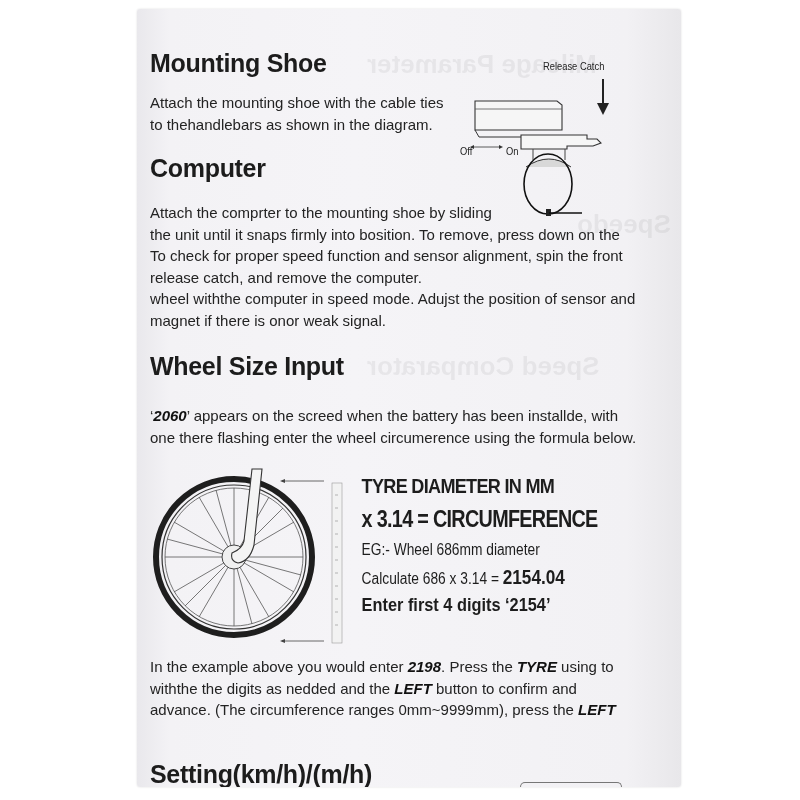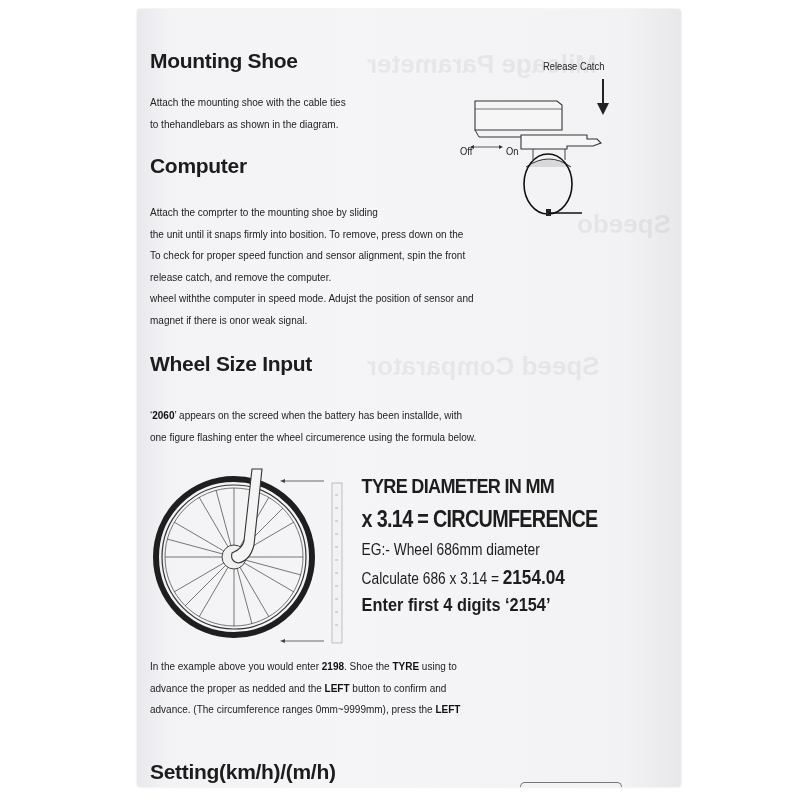--- a/index.html
+++ b/index.html
@@ -12,26 +12,26 @@
       background: linear-gradient(90deg, #e9e8ec 0%, #f3f2f5 6%, #f5f4f7 40%, #f2f1f4 90%, #e8e7ea 100%);
       border-radius: 3px;
       box-shadow: 0 0 2px rgba(0,0,0,0.15);
       overflow: hidden;
     }
     .ghost {
       position: absolute; color: #000; opacity: 0.05; font-weight: bold;
       transform: scaleX(-1); white-space: nowrap; pointer-events: none;
     }
     .h1 {
-      position: absolute; left: 13px; font-weight: bold; font-size: 21px; color: #1c1c1c; letter-spacing: -0.3px;
+      position: absolute; left: 13px; font-weight: bold; font-size: 25px; color: #1c1c1c; letter-spacing: -0.3px;
     }
     .p {
-      position: absolute; left: 13px; font-size: 10px; line-height: 21.5px; color: #232323; white-space: nowrap;
+      position: absolute; left: 13px; font-size: 15px; line-height: 21.5px; color: #232323; white-space: nowrap;
     }
-    .p b { color: #111; }
+    .p b { color: #111; font-style: italic; }
     .formula {
       position: absolute; left: 205px; top: 461px; width: 280px; text-align: left;
       font-family: "Liberation Sans", sans-serif; color: #1d1d1d;
     }
     .formula .l1 { font-weight: bold; font-size: 21px; letter-spacing: -0.8px; transform: scaleX(0.86); height: 32px; line-height: 32px; }
     .formula .l2 { font-weight: bold; font-size: 23px; letter-spacing: -0.8px; transform: scaleX(0.86); height: 34px; line-height: 34px; }
     .formula .l3 { font-size: 16px; transform: scaleX(0.86); height: 27px; line-height: 27px; }
     .formula .l4 { font-size: 16px; transform: scaleX(0.86); height: 28px; line-height: 28px; }
     .formula .l4 b { font-size: 20px; }
     .formula .l5 { font-weight: bold; font-size: 19px; transform: scaleX(0.86); height: 28px; line-height: 28px; }
@@ -86,21 +86,21 @@
     <div>the unit until it snaps firmly into bosition. To remove, press down on the</div>
     <div>To check for proper speed function and sensor alignment, spin the front</div>
     <div>release catch, and remove the computer.</div>
     <div>wheel withthe computer in speed mode. Adujst the position of sensor and</div>
     <div>magnet if there is onor weak signal.</div>
   </div>
 
   <div class="h1" style="top:343px;">Wheel Size Input</div>
   <div class="p" style="top:396px;">
     <div><span>‘</span><b>2060</b><span>’</span><span> appears on the screed when the battery has been installde, with</span></div>
-    <div>one figure flashing enter the wheel circumerence using the formula below.</div>
+    <div>one there flashing enter the wheel circumerence using the formula below.</div>
   </div>
 
   <svg style="left:15px; top:466px;" width="200" height="175" viewBox="0 0 200 175">
     <circle cx="82" cy="82" r="78" fill="none" stroke="#1e1e1e" stroke-width="6"></circle>
     <circle cx="82" cy="82" r="72" fill="none" stroke="#333" stroke-width="1.2"></circle>
     <circle cx="82" cy="82" r="69" fill="none" stroke="#555" stroke-width="0.8"></circle>
     <g stroke="#555" stroke-width="0.8">
       <line x1="82" y1="82" x2="82" y2="13"></line>
       <line x1="82" y1="82" x2="117" y2="22"></line>
       <line x1="82" y1="82" x2="142" y2="47"></line>
@@ -147,21 +147,21 @@
 
   <div class="formula">
     <div class="l1">TYRE DIAMETER IN MM</div>
     <div class="l2">x  3.14 = CIRCUMFERENCE</div>
     <div class="l3">EG:- Wheel 686mm diameter</div>
     <div class="l4"><span>Calculate 686 x 3.14 = </span><b>2154.04</b></div>
     <div class="l5">Enter first 4 digits ‘2154’</div>
   </div>
 
   <div class="p" style="top:647px;">
-    <div><span>In the example above you would enter </span><b>2198</b><span>. Shoe the </span><b>TYRE</b><span> using to</span></div>
-    <div><span>advance the proper as nedded and the </span><b>LEFT</b><span> button to confirm and</span></div>
+    <div><span>In the example above you would enter </span><b>2198</b><span>. Press the </span><b>TYRE</b><span> using to</span></div>
+    <div><span>withthe the digits as nedded and the </span><b>LEFT</b><span> button to confirm and</span></div>
     <div><span>advance. (The circumference ranges 0mm~9999mm), press the </span><b>LEFT</b></div>
   </div>
 
   <div class="h1" style="top:751px;">Setting(km/h)/(m/h)</div>
 
   <div style="position:absolute; left:383px; top:773px; width:100px; height:14px; border:1px solid #777; border-bottom:none; border-radius:5px 5px 0 0;"></div>
 </div>
 
 </body></html>

